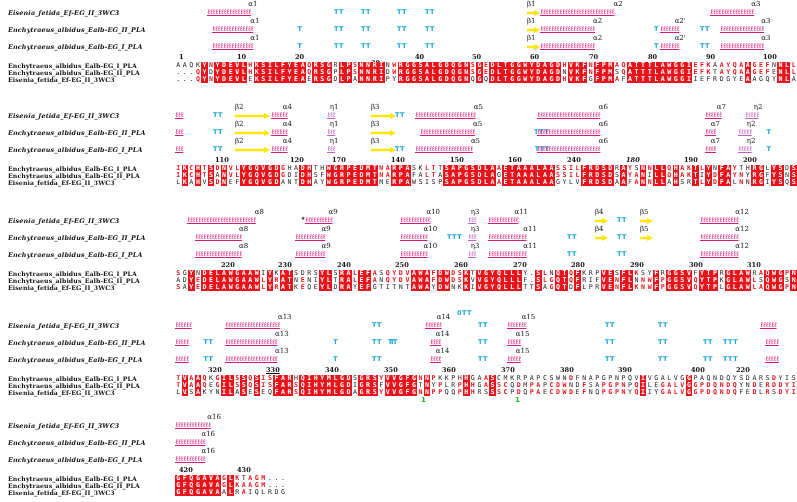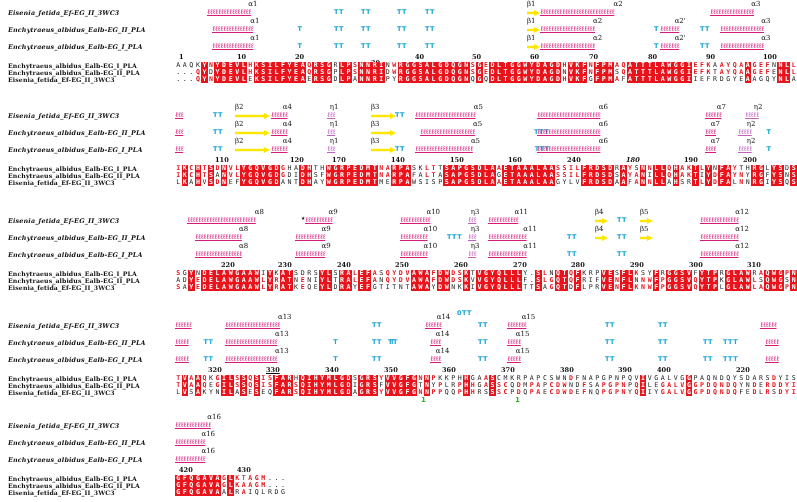--- a/index.html
+++ b/index.html
@@ -397,21 +397,21 @@
       </div>
       <div class="ruler" style="top: 53px;">
         <span class="tick" style="left: 33px;">320</span>
         <span class="tick" style="left: 91px; text-decoration: underline;">330</span>
         <span class="tick" style="left: 150px;">340</span>
         <span class="tick" style="left: 209px;">350</span>
         <span class="tick" style="left: 267px;">360</span>
         <span class="tick" style="left: 326px;">370</span>
         <span class="tick" style="left: 385px;">380</span>
         <span class="tick" style="left: 443px;">390</span>
-        <span class="tick" style="left: 482px;">400</span>
+        <span class="tick" style="left: 516px;">400</span>
         <span class="tick" style="left: 561px;">220</span>
       </div>
       <div class="seqlabel" style="top: 62px;">Enchytraeus_albidus_Ealb-EG_I_PLA</div>
       <div class="seqrow" style="top: 62px;"><span class="c rt">T</span><span class="c r">V</span><span class="c rt">A</span><span class="c r">A</span><span class="c rt">Q</span><span class="c">K</span><span class="c rt">G</span><span class="c r">I</span><span class="c r">L</span><span class="c rt">S</span><span class="c r">S</span><span class="c rt">Q</span><span class="c r">S</span><span class="c rt">I</span><span class="c rt">S</span><span class="c r">F</span><span class="c r">A</span><span class="c r">R</span><span class="c">H</span><span class="c r">Q</span><span class="c r">I</span><span class="c r">H</span><span class="c r">Y</span><span class="c r">M</span><span class="c r">L</span><span class="c r">G</span><span class="c r">D</span><span class="c">S</span><span class="c r">G</span><span class="c r">R</span><span class="c r">S</span><span class="c rt">Y</span><span class="c r">V</span><span class="c r">V</span><span class="c r">G</span><span class="c r">F</span><span class="c r">G</span><span class="c rt">N</span><span class="c r">N</span><span class="c rt">P</span><span class="c">K</span><span class="c">K</span><span class="c">P</span><span class="c">H</span><span class="c r">H</span><span class="c">G</span><span class="c">A</span><span class="c rt">A</span><span class="c r">S</span><span class="c">C</span><span class="c">M</span><span class="c">K</span><span class="c">R</span><span class="c">P</span><span class="c">A</span><span class="c">P</span><span class="c">C</span><span class="c">S</span><span class="c">W</span><span class="c">N</span><span class="c rt">D</span><span class="c">F</span><span class="c">N</span><span class="c">A</span><span class="c">P</span><span class="c">G</span><span class="c">P</span><span class="c">N</span><span class="c">P</span><span class="c">Q</span><span class="c">V</span><span class="c r">I</span><span class="c">V</span><span class="c">G</span><span class="c">A</span><span class="c">L</span><span class="c">V</span><span class="c">G</span><span class="c r">G</span><span class="c">P</span><span class="c">A</span><span class="c">Q</span><span class="c">N</span><span class="c">D</span><span class="c">Q</span><span class="c">Y</span><span class="c">S</span><span class="c">D</span><span class="c">A</span><span class="c">R</span><span class="c">S</span><span class="c rt">D</span><span class="c">Y</span><span class="c">I</span><span class="c">S</span><span class="c">N</span></div>
       <div class="seqlabel" style="top: 69px;">Enchytraeus_albidus_Ealb-EG_II_PLA</div>
       <div class="seqrow" style="top: 69px;"><span class="c rt">T</span><span class="c r">V</span><span class="c rt">A</span><span class="c r">A</span><span class="c rt">Q</span><span class="c">E</span><span class="c rt">G</span><span class="c r">I</span><span class="c r">L</span><span class="c rt">S</span><span class="c r">S</span><span class="c rt">Q</span><span class="c r">S</span><span class="c rt">I</span><span class="c rt">S</span><span class="c r">F</span><span class="c r">A</span><span class="c r">R</span><span class="c rt">S</span><span class="c r">Q</span><span class="c r">I</span><span class="c r">H</span><span class="c r">Y</span><span class="c r">M</span><span class="c r">L</span><span class="c r">G</span><span class="c r">D</span><span class="c">I</span><span class="c r">G</span><span class="c r">R</span><span class="c r">S</span><span class="c">F</span><span class="c r">V</span><span class="c r">V</span><span class="c r">G</span><span class="c r">F</span><span class="c r">G</span><span class="c">T</span><span class="c r">N</span><span class="c">Y</span><span class="c rt">P</span><span class="c">L</span><span class="c">R</span><span class="c rt">P</span><span class="c r">H</span><span class="c rt">H</span><span class="c">G</span><span class="c rt">A</span><span class="c r">S</span><span class="c rt">S</span><span class="c rt">C</span><span class="c">Q</span><span class="c rt">D</span><span class="c">M</span><span class="c rt">P</span><span class="c rt">A</span><span class="c">P</span><span class="c rt">C</span><span class="c rt">D</span><span class="c rt">W</span><span class="c">N</span><span class="c">D</span><span class="c rt">F</span><span class="c">S</span><span class="c">A</span><span class="c rt">P</span><span class="c rt">G</span><span class="c rt">P</span><span class="c rt">N</span><span class="c">P</span><span class="c rt">Q</span><span class="c r">I</span><span class="c">L</span><span class="c">E</span><span class="c rt">G</span><span class="c rt">A</span><span class="c rt">L</span><span class="c rt">V</span><span class="c r">G</span><span class="c rt">G</span><span class="c rt">P</span><span class="c rt">D</span><span class="c rt">Q</span><span class="c rt">N</span><span class="c rt">D</span><span class="c rt">Q</span><span class="c">Y</span><span class="c">N</span><span class="c rt">D</span><span class="c">E</span><span class="c rt">R</span><span class="c rt">D</span><span class="c rt">D</span><span class="c rt">Y</span><span class="c rt">I</span><span class="c">S</span></div>
       <div class="seqlabel" style="top: 76px;">Eisenia_fetida_Ef-EG_II_3WC3</div>
       <div class="seqrow" style="top: 76px;"><span class="c">L</span><span class="c r">V</span><span class="c">S</span><span class="c r">A</span><span class="c">K</span><span class="c">Y</span><span class="c">N</span><span class="c r">I</span><span class="c r">L</span><span class="c">A</span><span class="c r">S</span><span class="c">E</span><span class="c r">S</span><span class="c">E</span><span class="c">Q</span><span class="c r">F</span><span class="c r">A</span><span class="c r">R</span><span class="c rt">S</span><span class="c r">Q</span><span class="c r">I</span><span class="c r">H</span><span class="c r">Y</span><span class="c r">M</span><span class="c r">L</span><span class="c r">G</span><span class="c r">D</span><span class="c">A</span><span class="c r">G</span><span class="c r">R</span><span class="c r">S</span><span class="c rt">Y</span><span class="c r">V</span><span class="c r">V</span><span class="c r">G</span><span class="c r">F</span><span class="c r">G</span><span class="c rt">N</span><span class="c r">N</span><span class="c rt">P</span><span class="c rt">P</span><span class="c">Q</span><span class="c">Q</span><span class="c rt">P</span><span class="c r">H</span><span class="c rt">H</span><span class="c">R</span><span class="c">S</span><span class="c r">S</span><span class="c rt">S</span><span class="c rt">C</span><span class="c">P</span><span class="c rt">D</span><span class="c">Q</span><span class="c rt">P</span><span class="c rt">A</span><span class="c">E</span><span class="c rt">C</span><span class="c rt">D</span><span class="c rt">W</span><span class="c rt">D</span><span class="c">E</span><span class="c rt">F</span><span class="c">N</span><span class="c">Q</span><span class="c rt">P</span><span class="c rt">G</span><span class="c rt">P</span><span class="c rt">N</span><span class="c">Y</span><span class="c rt">Q</span><span class="c r">I</span><span class="c">I</span><span class="c">Y</span><span class="c rt">G</span><span class="c rt">A</span><span class="c rt">L</span><span class="c rt">V</span><span class="c r">G</span><span class="c rt">G</span><span class="c rt">P</span><span class="c rt">D</span><span class="c rt">Q</span><span class="c rt">N</span><span class="c rt">D</span><span class="c rt">Q</span><span class="c">F</span><span class="c">E</span><span class="c rt">D</span><span class="c">L</span><span class="c rt">R</span><span class="c">S</span><span class="c rt">D</span><span class="c rt">Y</span><span class="c rt">I</span><span class="c">R</span></div>
       <span class="green" style="left: 421px; top: 83px;">1</span>
       <span class="green" style="left: 515px; top: 83px;">1</span>

